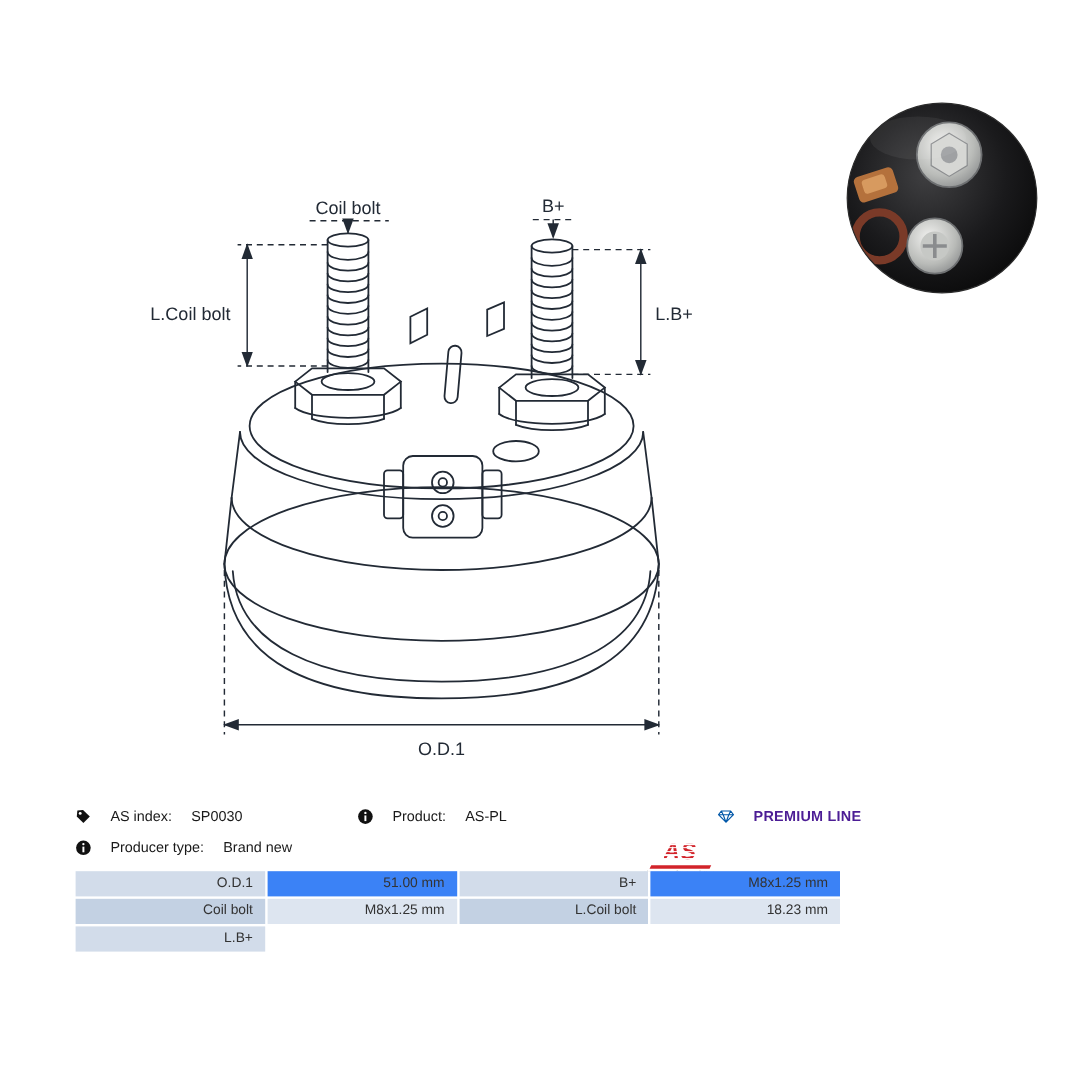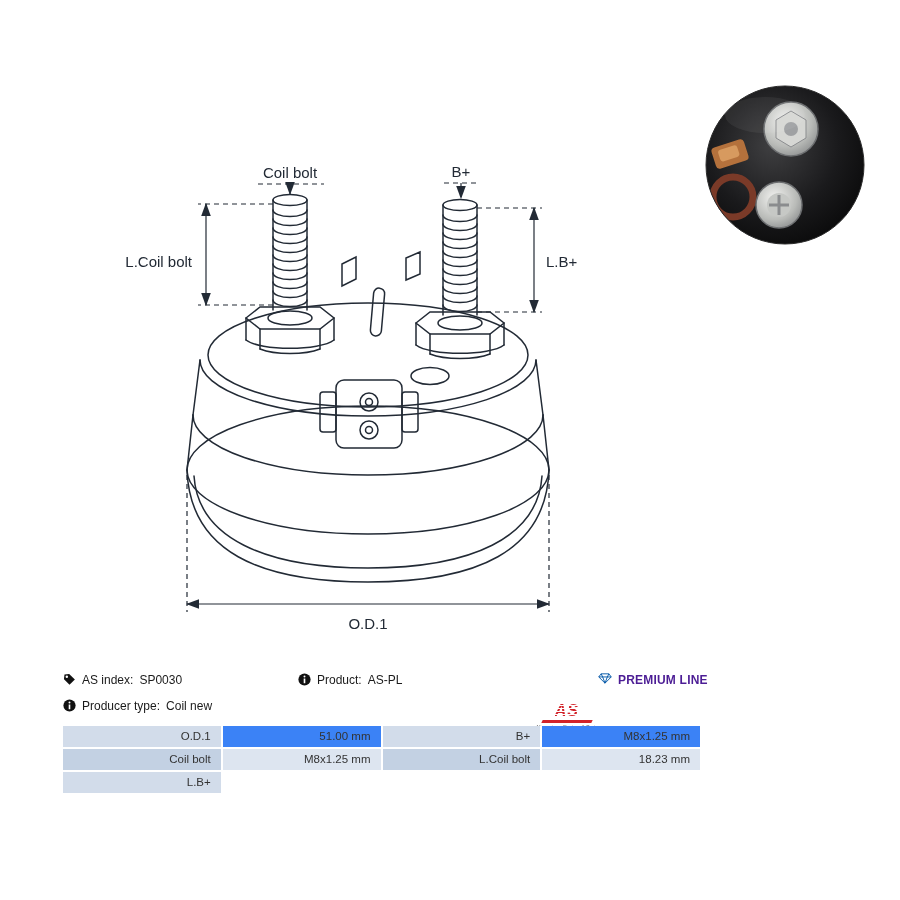--- a/index.html
+++ b/index.html
@@ -10,26 +10,26 @@
   
   .drawing{position:absolute;left:80px;top:140px;width:560px;height:520px;}
   
   .photo{position:absolute;left:705px;top:85px;width:160px;height:160px;}
   
   .info{
     position:absolute;left:63px;top:667px;width:637px;
     display:grid;grid-template-columns:235px 300px 102px;grid-auto-rows:26px;
     font-size:12px;align-items:center;
   }
-  .info-item{display:flex;align-items:flex-start;gap:6px;white-space:nowrap;}
+  .info-item{display:flex;align-items:center;gap:16px;white-space:nowrap;}
   .info-item svg{flex:0 0 auto;}
   .b{font-weight:normal;}
   .premium{color:#4c1d95;font-weight:bold;letter-spacing:.2px;}
   .logo{display:flex;flex-direction:column;align-items:center;justify-self:end;margin-top:-4px;line-height:1;}
-  .logo-as{font-weight:bold;font-style:italic;font-size:16px;color:#d2232a;letter-spacing:1px;
+  .logo-as{font-weight:bold;font-style:italic;font-size:19px;color:#d2232a;letter-spacing:1px;
     background:repeating-linear-gradient(#d2232a 0 2px,#ffffff 2px 3px);
     -webkit-background-clip:text;background-clip:text;margin-top:24px;-webkit-text-fill-color:transparent;}
   .logo-bar{width:50px;height:3px;background:#d2232a;transform:skewX(-25deg);margin:1px 0 2px 0;}
   .logo-sub{font-size:5px;color:#666;white-space:nowrap;}
   
   .spec{
     position:absolute;left:63px;top:726px;width:637px;
     display:grid;grid-template-columns:repeat(4,1fr);gap:2px;background:#ffffff;
     font-size:11.5px;color:#333;
   }
@@ -197,21 +197,21 @@
     </svg>
     <span class="premium">PREMIUM LINE</span>
   </div>
   <div class="info-item">
     <svg viewBox="0 0 16 16" width="13" height="13">
       <circle cx="8" cy="8" r="7.5" fill="#111"></circle>
       <rect x="7" y="6.8" width="2" height="5.8" fill="#fff"></rect>
       <circle cx="8" cy="4.2" r="1.2" fill="#fff"></circle>
     </svg>
     <span>Producer type:</span>
-    <span class="b">Coil new</span>
+    <span class="b">Brand new</span>
   </div>
   <div class="logo">
     <span class="logo-as">AS</span>
     <span class="logo-bar"></span>
     <span class="logo-sub">Alternators, Starters &amp; Parts</span>
   </div>
 </div>
 
 <div class="spec">
 

